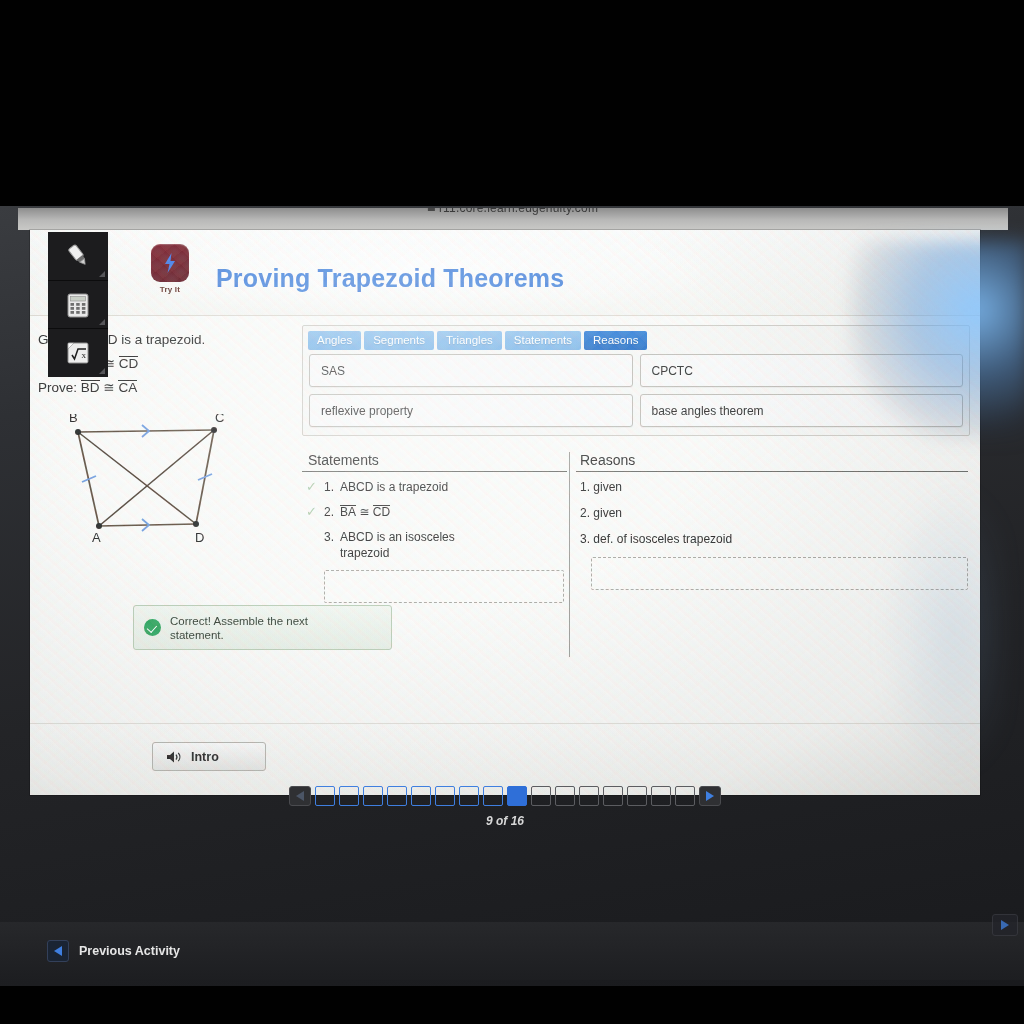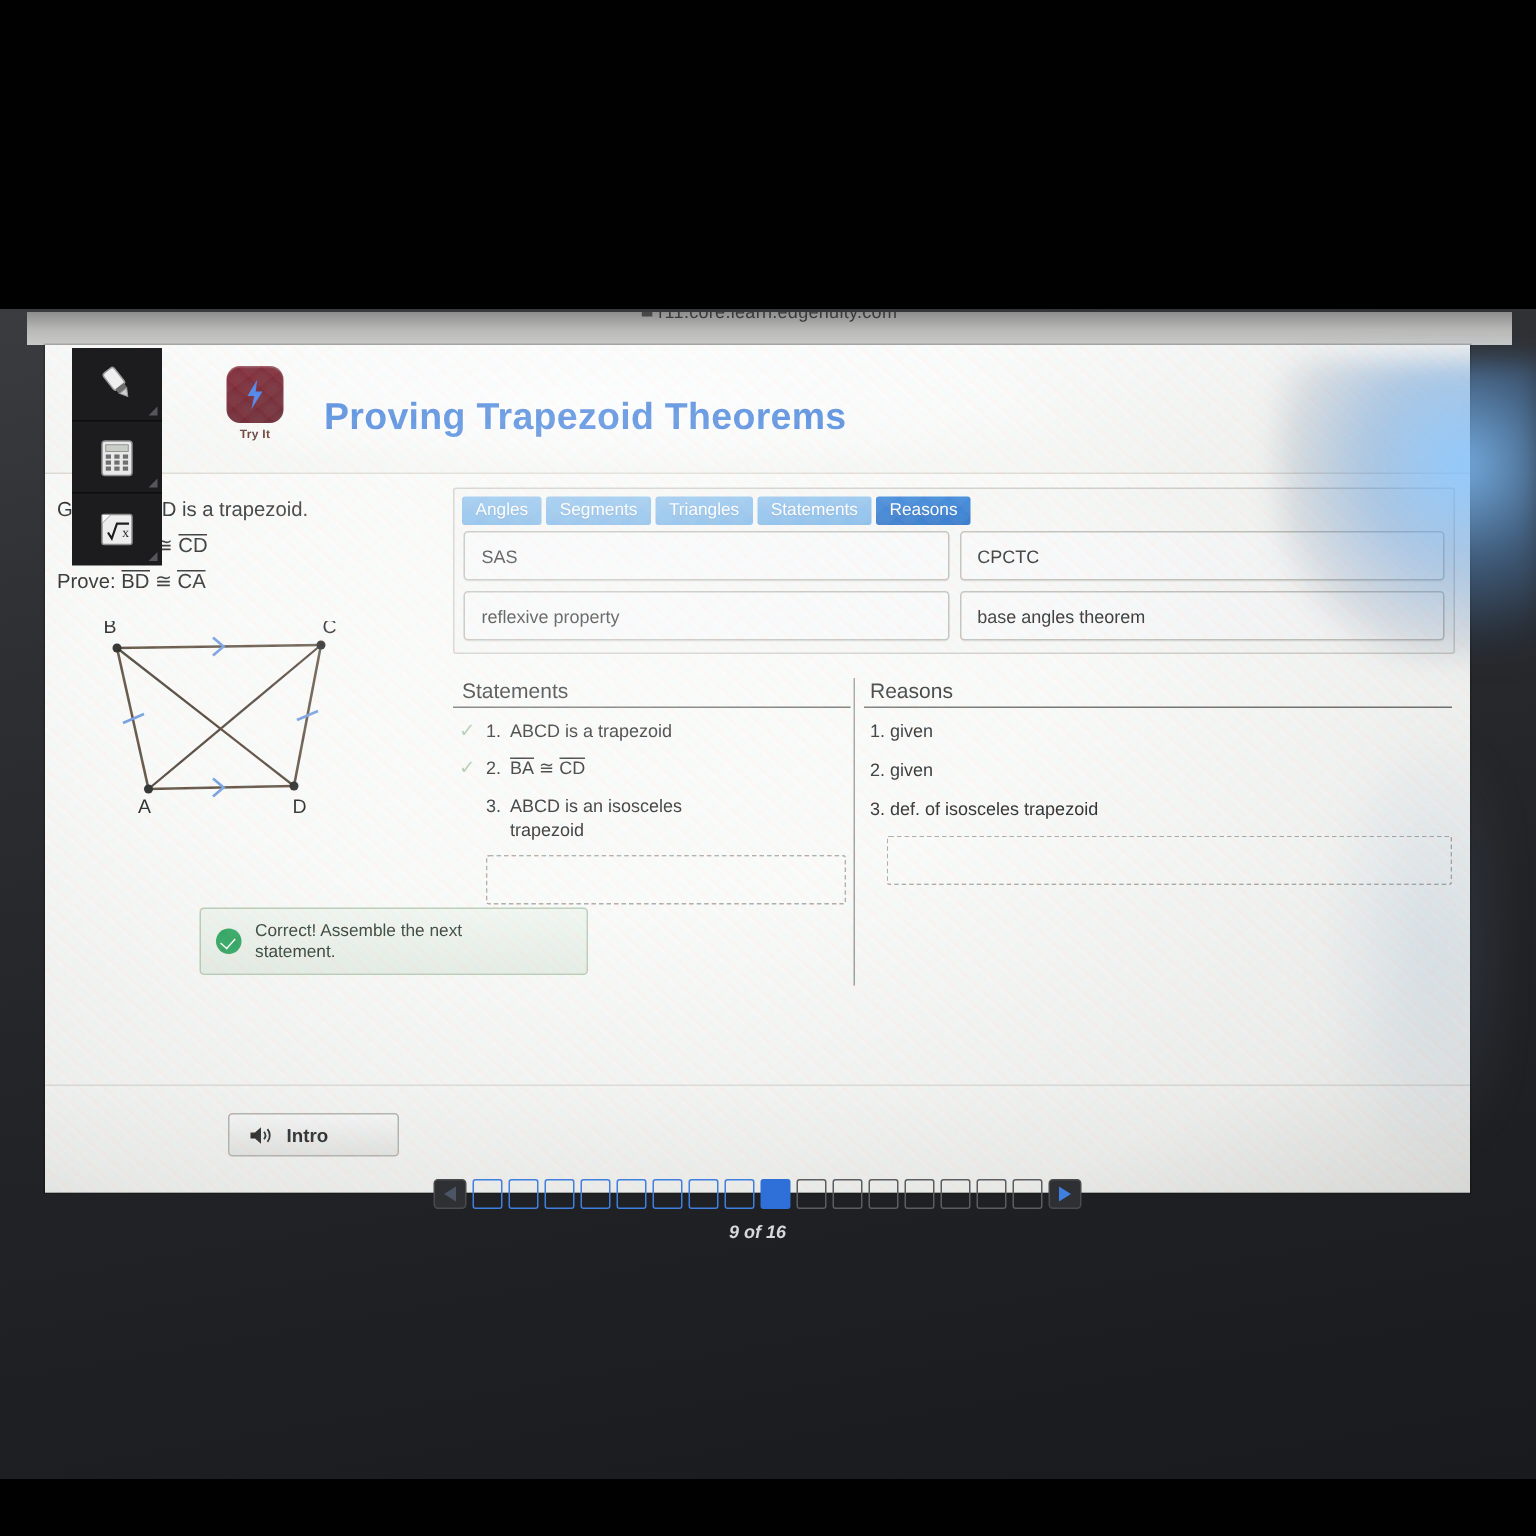--- a/index.html
+++ b/index.html
@@ -567,14 +567,25 @@
       <div class="pgarrow">
           <span class="tri-r"></span>
         </div>
     </div>
     <div id="pagecount">9 of 16</div>
   </div>
 
   <div class="glare"></div>
   <div class="glare2"></div>
 
+  <div id="bottombar">
+    <div id="prevactivity">
+      <span class="sq">
+          <span class="tri-l"></span>
+        </span>
+      <span class="lab">Previous Activity</span>
+    </div>
+    <div id="nextactivity">
+        <span class="tri-r"></span>
+      </div>
+  </div>
 
 </div>
 
 </body></html>

